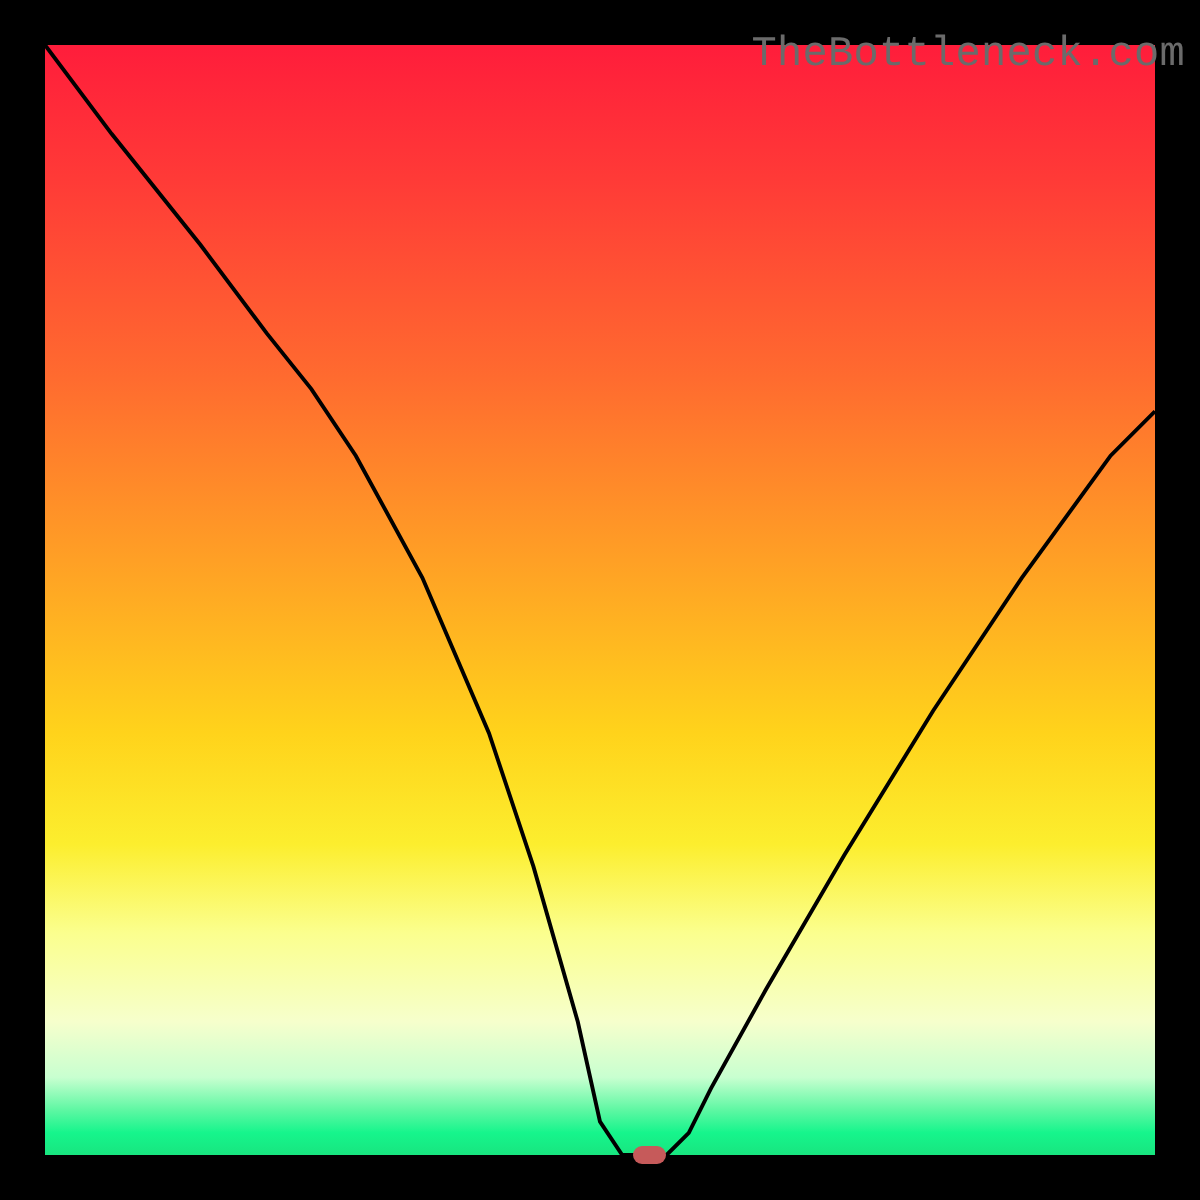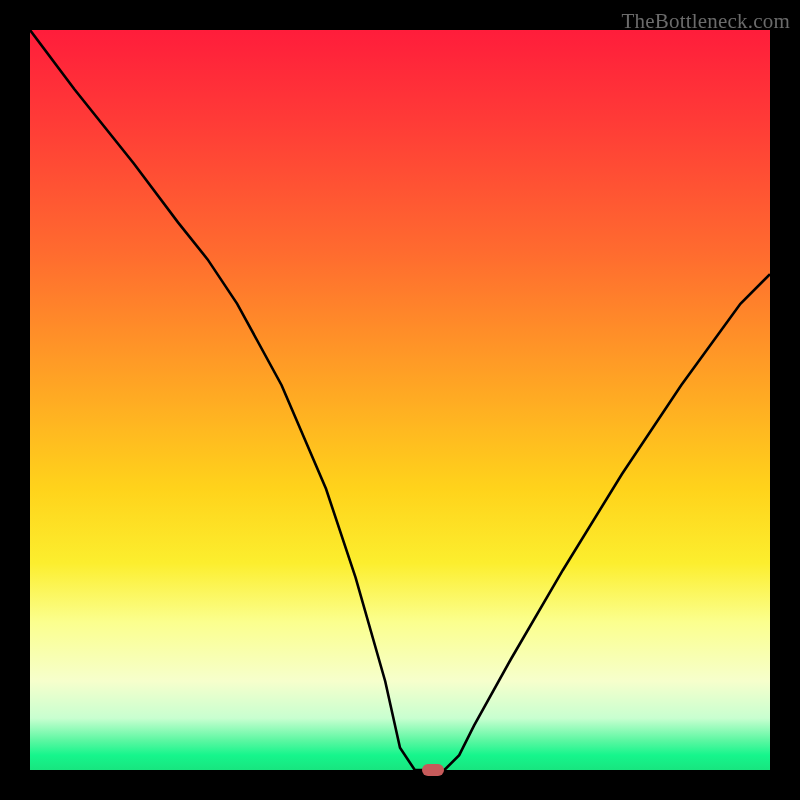--- a/index.html
+++ b/index.html
@@ -47,24 +47,24 @@
   .marker {
     position: absolute;
     width: 22px;
     height: 12px;
     border-radius: 6px;
     background: #c65a5a;
     transform: translate(-50%, -50%);
   }
   .watermark {
     position: absolute;
-    top: 9px;
+    top: 21px;
     right: 10px;
-    font-family: Liberation Serif, serif;
-    font-size: 21px;
+    font-family: Liberation Mono, monospace;
+    font-size: 28px;
     color: #6b6b6b;
     letter-spacing: 0.2px;
   }
 </style>
 </head>
 <body>
 
 <div class="frame">
   <div class="plot-area">
     <svg class="curve-svg" viewBox="0 0 740 740" preserveAspectRatio="none">

